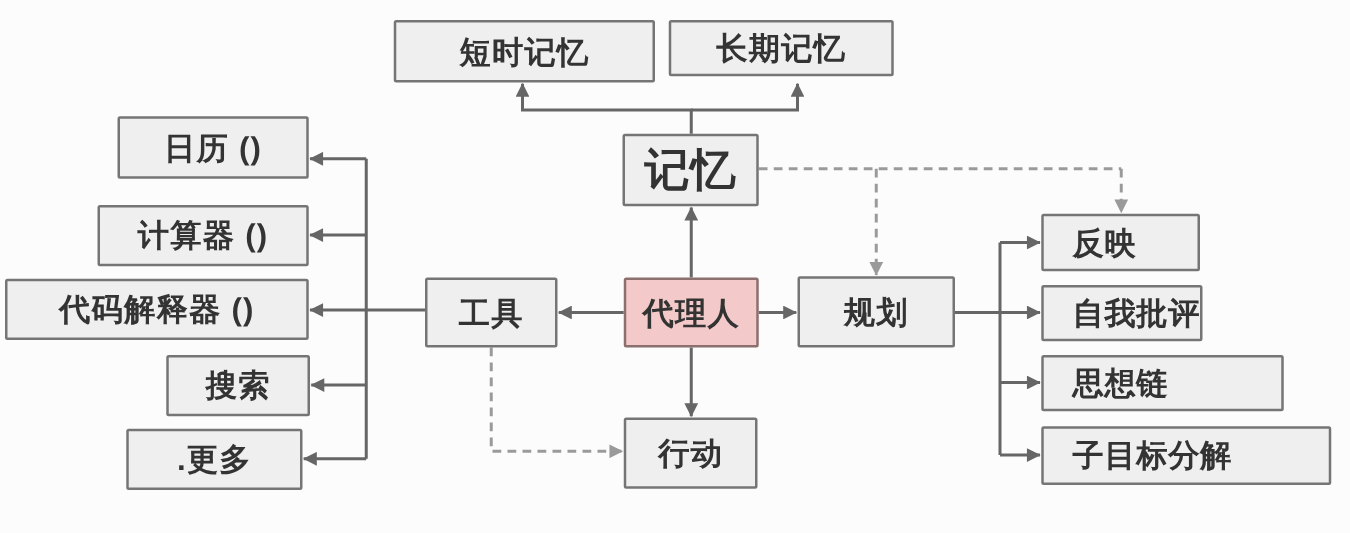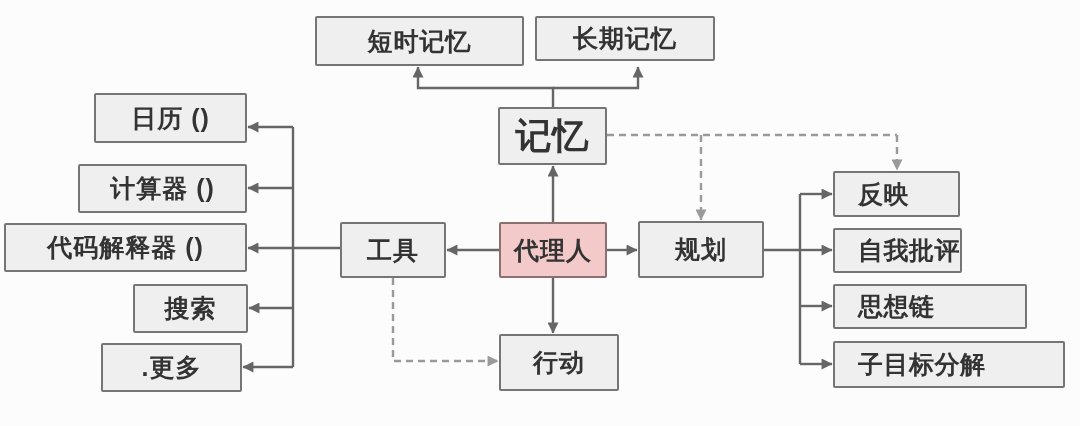--- a/index.html
+++ b/index.html
@@ -83,21 +83,21 @@
 
   <div class="node" style="left:340px;top:222px;width:106px;height:56px">
     <span>工具</span>
   </div>
   <div class="node agent" style="left:499px;top:222px;width:108px;height:56px">
     <span>代理人</span>
   </div>
   <div class="node" style="left:638px;top:221px;width:126px;height:57px">
     <span>规划</span>
   </div>
-  <div class="node" style="left:499px;top:334px;width:120px;height:57px">
+  <div class="node" style="left:499px;top:334px;width:107px;height:57px">
     <span>行动</span>
   </div>
 
   <div class="node" style="left:94px;top:93px;width:153px;height:50px">
     <span>日历 ()</span>
   </div>
   <div class="node" style="left:78px;top:164px;width:169px;height:49px">
     <span>计算器 ()</span>
   </div>
   <div class="node" style="left:4px;top:223px;width:243px;height:49px">

